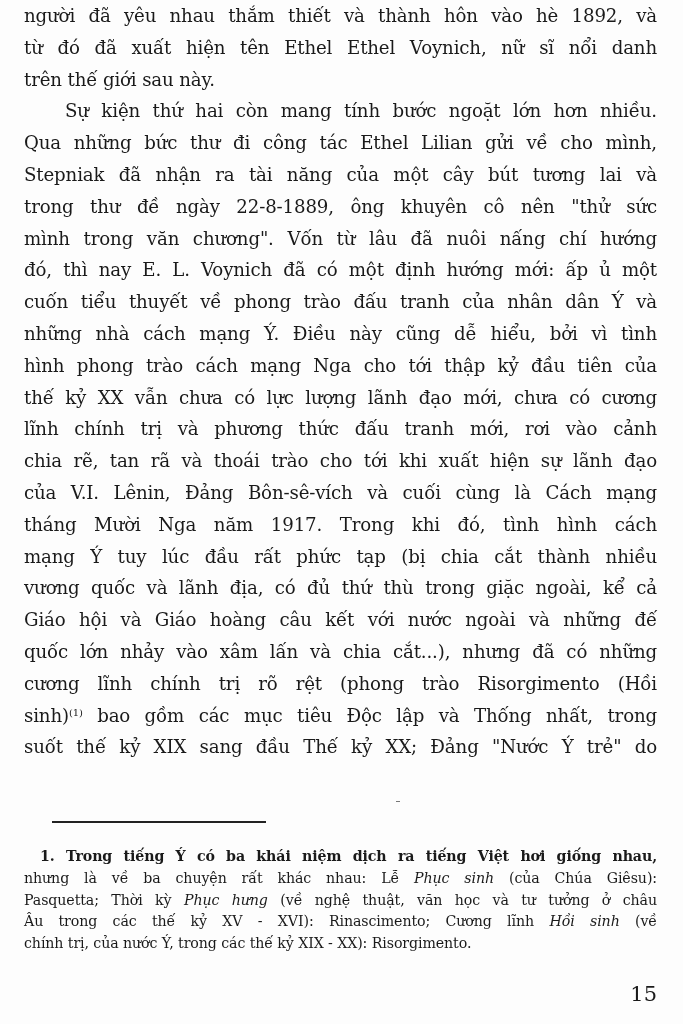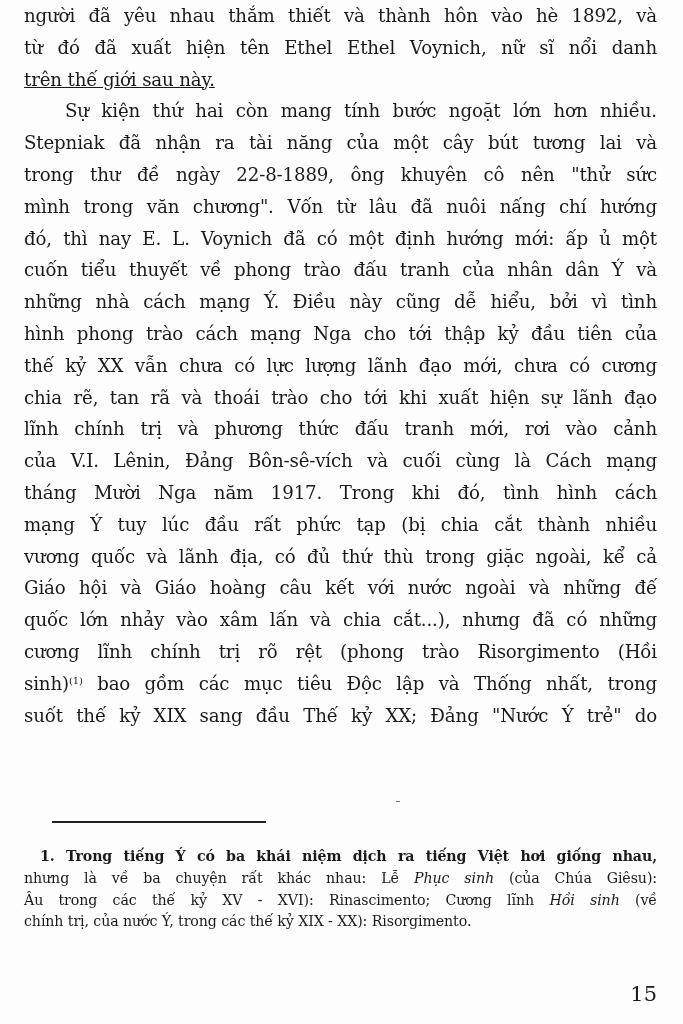--- a/index.html
+++ b/index.html
@@ -32,21 +32,20 @@
     height: 31.8px;
     line-height: 31.8px;
     font-size: 18.2px;
     white-space: nowrap;
     text-align: justify;
     text-align-last: justify;
     letter-spacing: -0.15px;
   }
   .line.last {
     text-align-last: left;
-    text-decoration: underline;
   }
   .line.indent {
     padding-left: 41px;
   }
   .footnote-rule {
     position: absolute;
     left: 52px;
     top: 821px;
     width: 214px;
     height: 2px;
@@ -91,45 +90,47 @@
 </head>
 <body>
 
 <div class="page">
 
   <div class="body-text">
     <span class="line">người đã yêu nhau thắm thiết và thành hôn vào hè 1892, và</span>
     <span class="line">từ đó đã xuất hiện tên Ethel Ethel Voynich, nữ sĩ nổi danh</span>
     <span class="line last">trên thế giới sau này.</span>
     <span class="line indent">Sự kiện thứ hai còn mang tính bước ngoặt lớn hơn nhiều.</span>
+    <span class="line">Qua những bức thư đi công tác Ethel Lilian gửi về cho mình,</span>
     <span class="line">Stepniak đã nhận ra tài năng của một cây bút tương lai và</span>
     <span class="line">trong thư đề ngày 22-8-1889, ông khuyên cô nên "thử sức</span>
     <span class="line">mình trong văn chương". Vốn từ lâu đã nuôi nấng chí hướng</span>
     <span class="line">đó, thì nay E. L. Voynich đã có một định hướng mới: ấp ủ một</span>
     <span class="line">cuốn tiểu thuyết về phong trào đấu tranh của nhân dân Ý và</span>
     <span class="line">những nhà cách mạng Ý. Điều này cũng dễ hiểu, bởi vì tình</span>
     <span class="line">hình phong trào cách mạng Nga cho tới thập kỷ đầu tiên của</span>
     <span class="line">thế kỷ XX vẫn chưa có lực lượng lãnh đạo mới, chưa có cương</span>
+    <span class="line">lĩnh chính trị và phương thức đấu tranh mới, rơi vào cảnh</span>
     <span class="line">chia rẽ, tan rã và thoái trào cho tới khi xuất hiện sự lãnh đạo</span>
-    <span class="line">lĩnh chính trị và phương thức đấu tranh mới, rơi vào cảnh</span>
     <span class="line">của V.I. Lênin, Đảng Bôn-sê-vích và cuối cùng là Cách mạng</span>
     <span class="line">tháng Mười Nga năm 1917. Trong khi đó, tình hình cách</span>
     <span class="line">mạng Ý tuy lúc đầu rất phức tạp (bị chia cắt thành nhiều</span>
     <span class="line">vương quốc và lãnh địa, có đủ thứ thù trong giặc ngoài, kể cả</span>
     <span class="line">Giáo hội và Giáo hoàng câu kết với nước ngoài và những đế</span>
     <span class="line">quốc lớn nhảy vào xâm lấn và chia cắt...), nhưng đã có những</span>
     <span class="line">cương lĩnh chính trị rõ rệt (phong trào Risorgimento (Hồi</span>
     <span class="line"><span>sinh)</span><sup>(1)</sup> <span>bao gồm các mục tiêu Độc lập và Thống nhất, trong</span></span>
     <span class="line">suốt thế kỷ XIX sang đầu Thế kỷ XX; Đảng "Nước Ý trẻ" do</span>
   </div>
 
   <div class="stray-mark"></div>
   <div class="footnote-rule"></div>
 
   <div class="footnote">
     <span class="fn-line indent"><span>1.</span> <span>Trong tiếng Ý có ba khái niệm dịch ra tiếng Việt hơi giống nhau,</span></span>
     <span class="fn-line"><span>nhưng là về ba chuyện rất khác nhau: Lễ </span><span class="it">Phục sinh</span><span> (của Chúa Giêsu):</span></span>
+    <span class="fn-line"><span>Pasquetta; Thời kỳ </span><span class="it">Phục hưng</span><span> (về nghệ thuật, văn học và tư tưởng ở châu</span></span>
     <span class="fn-line"><span>Âu trong các thế kỷ XV - XVI): Rinascimento; Cương lĩnh </span><span class="it">Hồi sinh</span><span> (về</span></span>
     <span class="fn-line last">chính trị, của nước Ý, trong các thế kỷ XIX - XX): Risorgimento.</span>
   </div>
 
   <div class="page-number">15</div>
 </div>
 
 </body></html>

